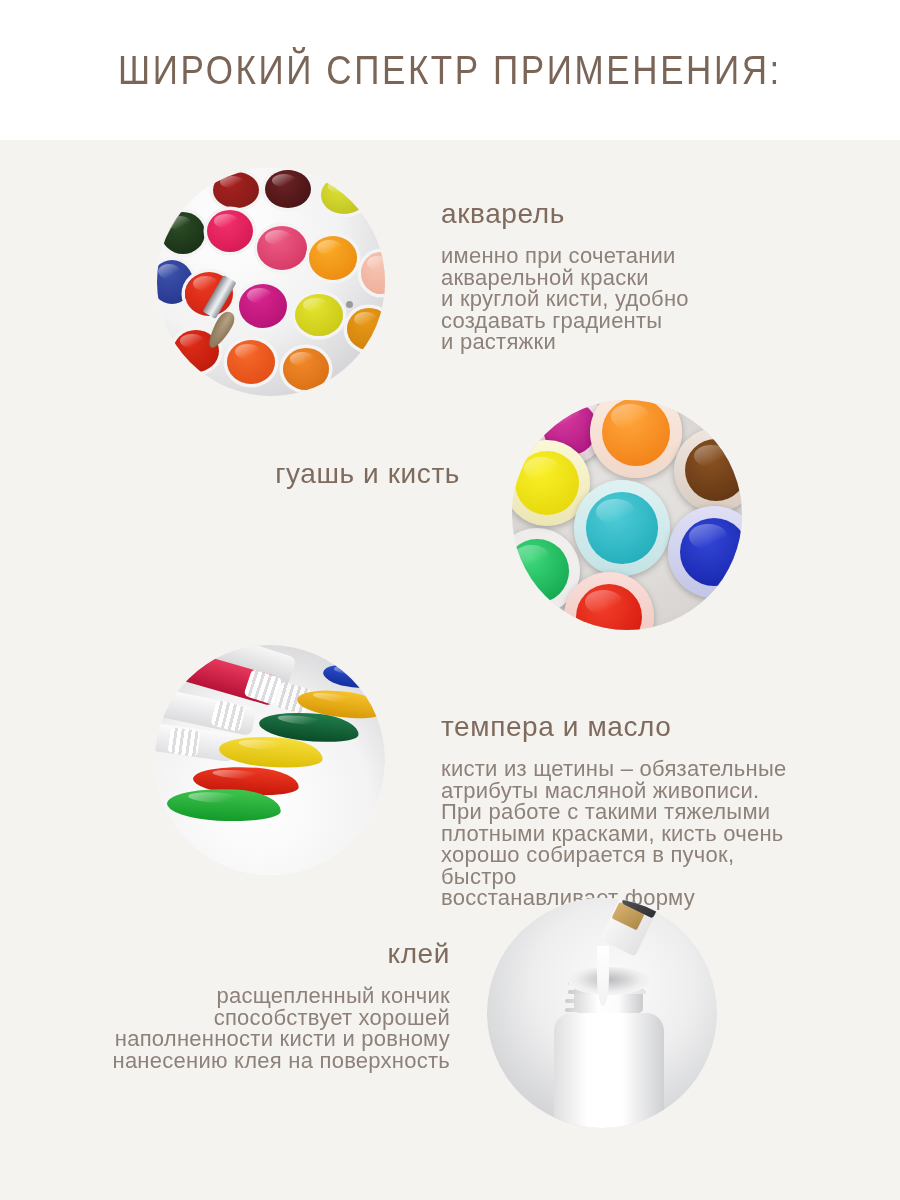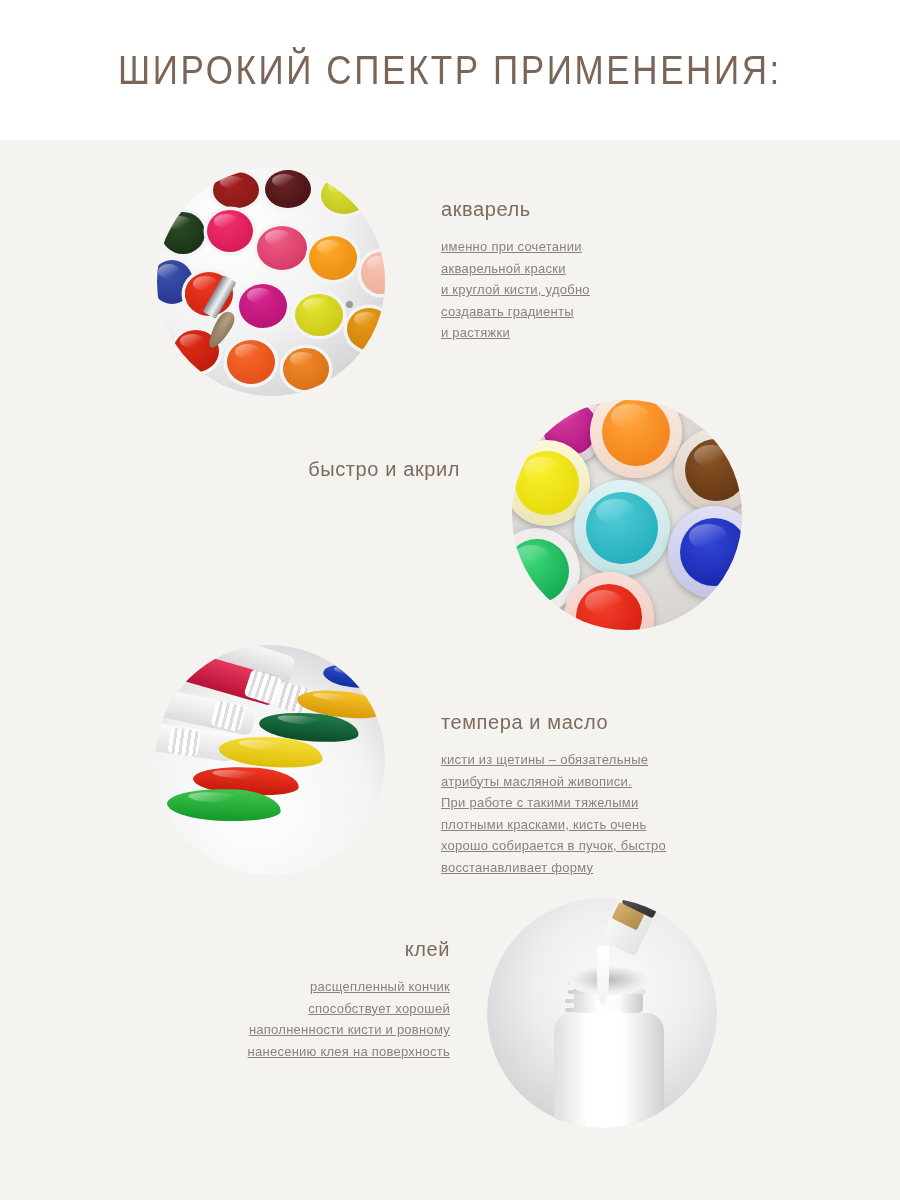--- a/index.html
+++ b/index.html
@@ -35,34 +35,33 @@
   .photo{
     position:absolute;
     border-radius:50%;
     overflow:hidden;
     background:#ffffff;
   }
   .photo-inner{ position:absolute; inset:0; }
 
   .textcol{ position:absolute; }
   .sec-title{
-    font-size:20px;
+    font-size:28px;
     color:#7e6b5d;
     letter-spacing:0.6px;
     margin-bottom:15px;
     font-weight:400;
     white-space:nowrap;
   }
   .sec-body{
-    font-size:13px;
+    font-size:22px;
     line-height:21.5px;
     color:#8d8179;
     letter-spacing:0.25px;
     white-space:pre-line;
-    text-decoration:underline;
   }
   .align-right{ text-align:right; }
   .align-left{ text-align:left; }
 
   
 
   
   .pal-base{
     position:absolute; inset:0;
     background:
@@ -251,21 +250,21 @@
           <div class="paint" style="background:radial-gradient(circle at 40% 30%,#3ed87a,#0a9e48);"></div>
         </div>
         <div class="jar" style="left:52px;  top:172px; width:90px; height:90px;">
           <div class="rim" style="background:linear-gradient(180deg,#f9ded9,#eec2ba);"></div>
           <div class="paint" style="background:radial-gradient(circle at 40% 30%,#f4402c,#cf1206);"></div>
         </div>
       </div>
     </div>
 
     <div class="textcol align-right" style="left:140px; top:318px; width:320px;">
-      <div class="sec-title">быстро и акрил</div>
+      <div class="sec-title">гуашь и кисть</div>
     </div>
   </div>
 
   <div class="section">
 
     <div class="photo" style="left:155px; top:505px; width:230px; height:230px;">
       <div class="photo-inner">
         <div class="tubes-base"></div>
 
         <div class="tube" style="left:20px;  top:-6px;  width:120px; height:30px; transform:rotate(18deg);

